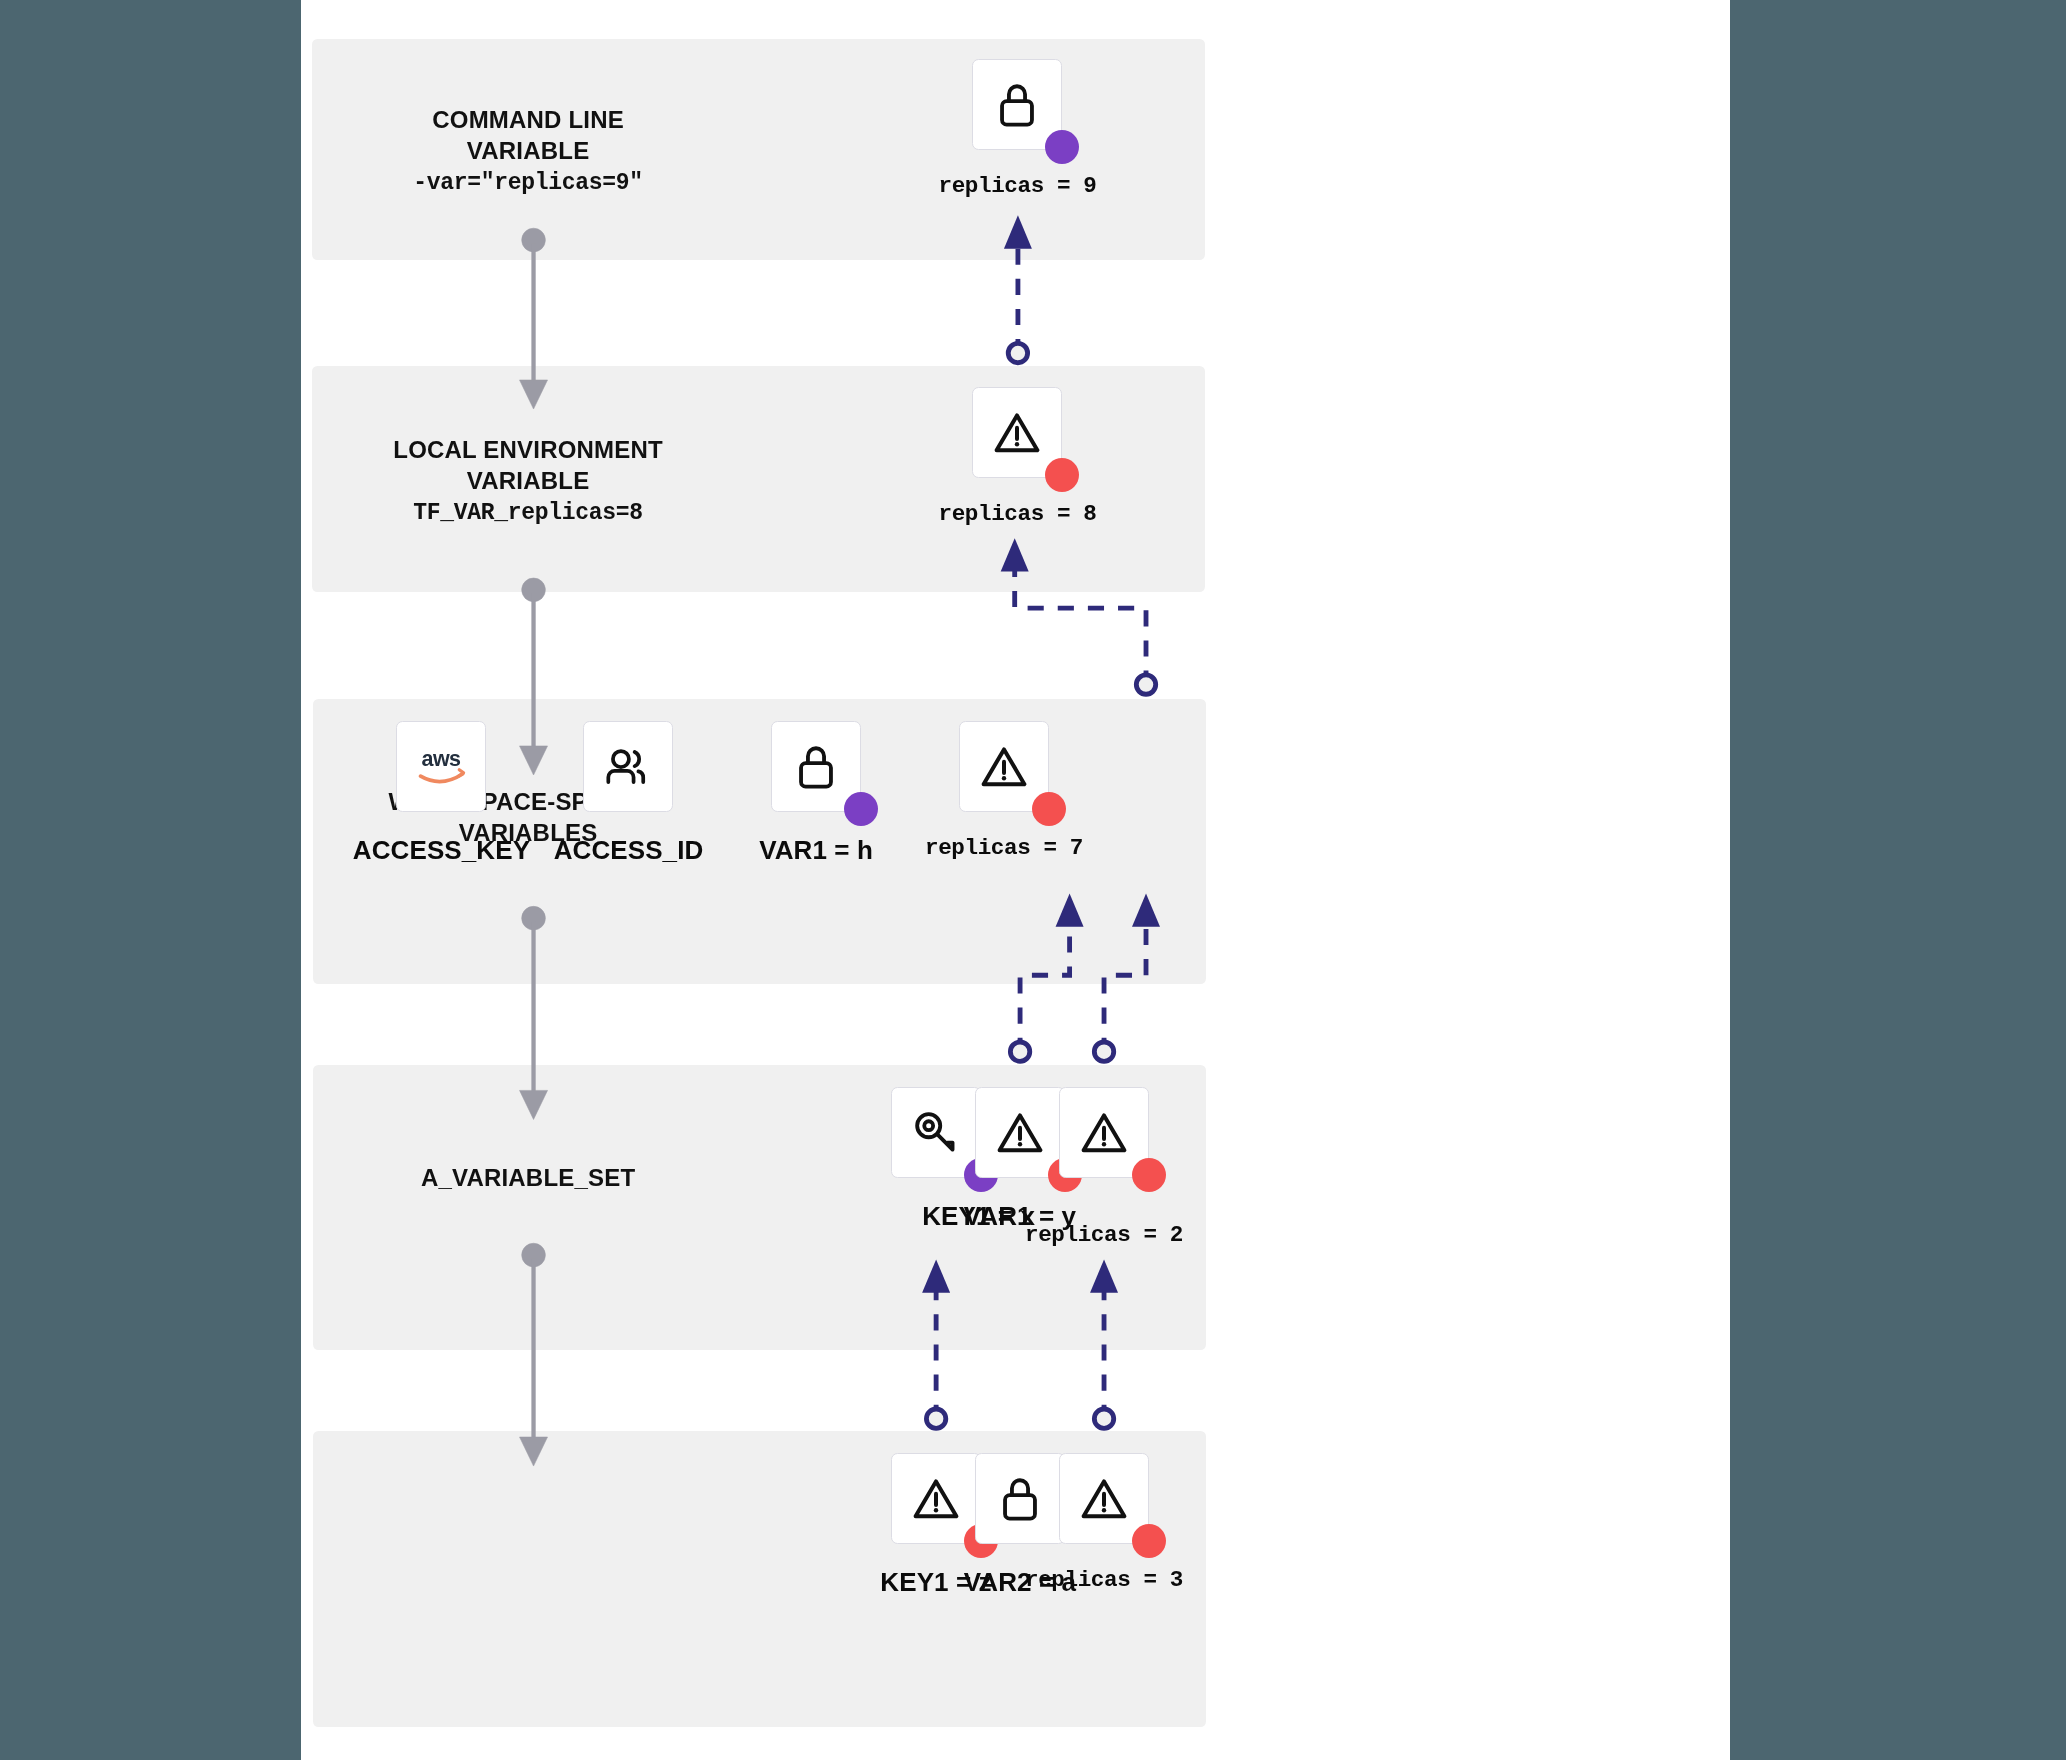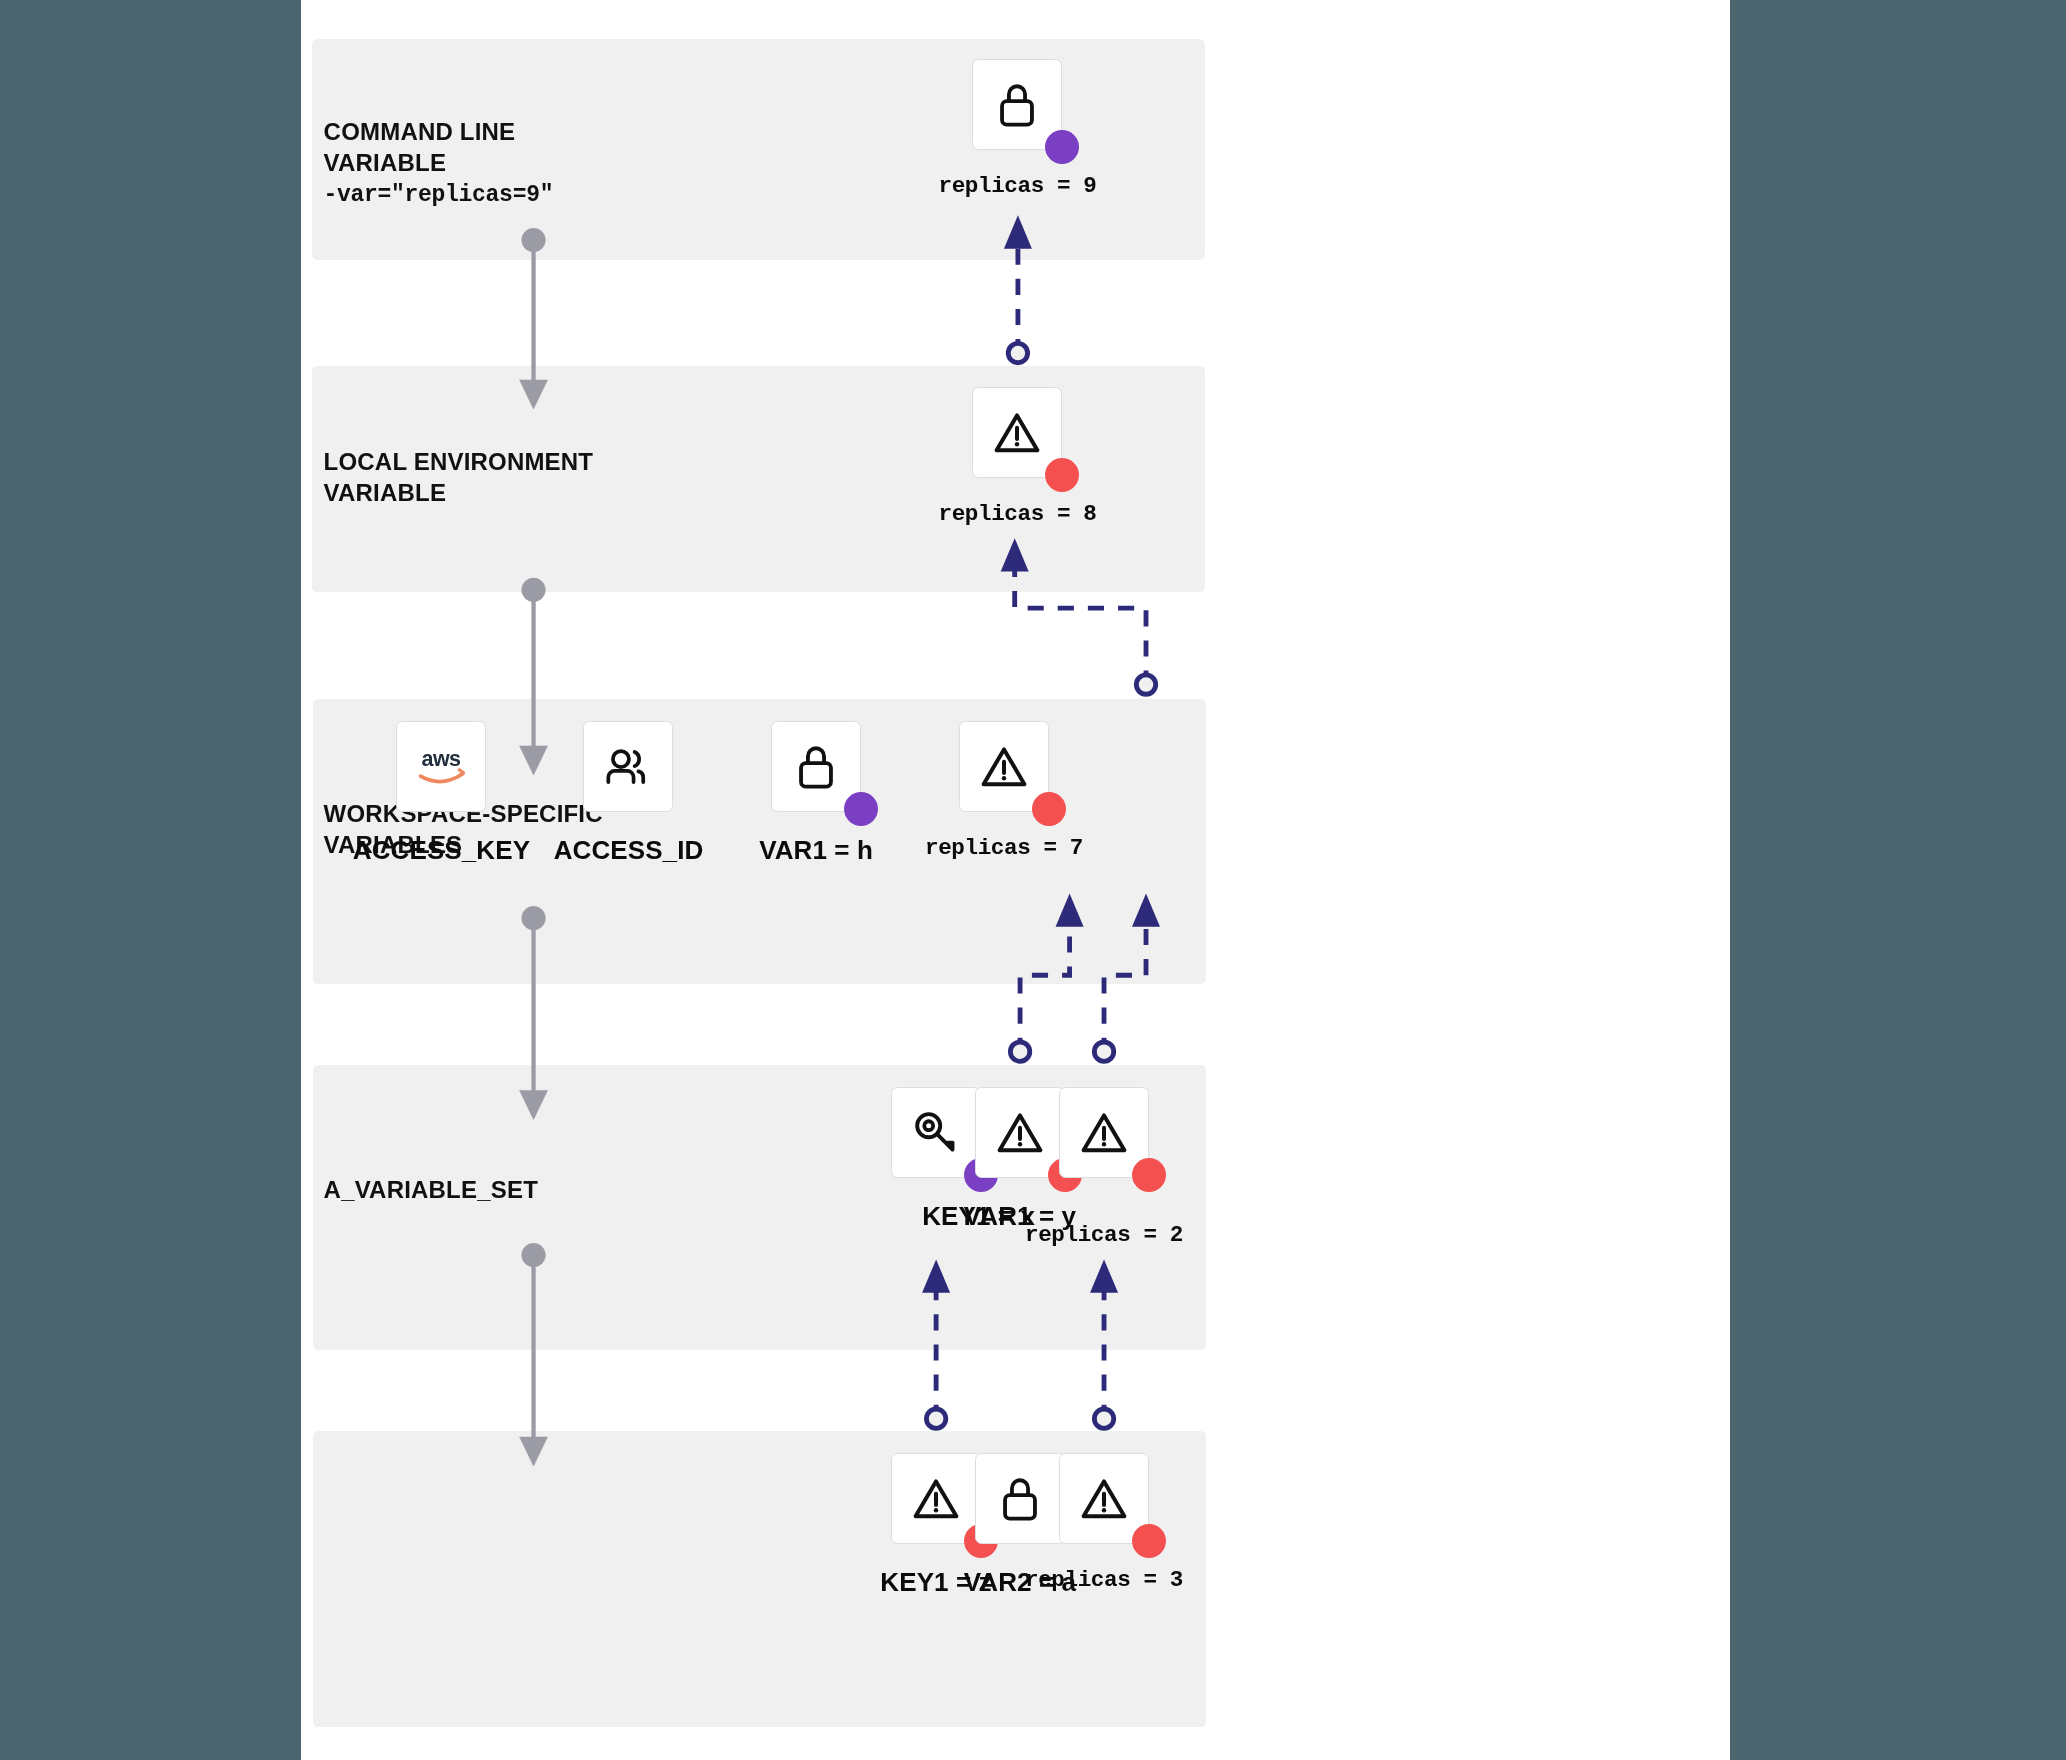--- a/index.html
+++ b/index.html
@@ -17,24 +17,24 @@
     background:#FFFFFF;
   }
   .band {
     position:absolute;
     background:#F0F0F0;
     border-radius:5.4px;
   }
   
   .rail-label {
     position:absolute;
+    text-align:center;
     width:409px;
     left:22.6px;
     color:#111111;
-    margin-top:12px;
   }
   .rail-label .line {
     font-size:24px;
     font-weight:bold;
     letter-spacing:0.2px;
     line-height:1.30;
     white-space:nowrap;
   }
   .rail-label .mono {
     font-family:"Liberation Mono", monospace;
@@ -122,20 +122,21 @@
 
   <div class="rail-label" style="top:104px;">
     <div class="line">COMMAND LINE</div>
     <div class="line">VARIABLE</div>
     <div class="mono">-var="replicas=9"</div>
   </div>
 
   <div class="rail-label" style="top:434px;">
     <div class="line">LOCAL ENVIRONMENT</div>
     <div class="line">VARIABLE</div>
+    <div class="mono">TF_VAR_replicas=8</div>
   </div>
 
   <div class="rail-label" style="top:786px;">
     <div class="line">WORKSPACE-SPECIFIC</div>
     <div class="line">VARIABLES</div>
   </div>
 
   <div class="rail-label" style="top:1162px;">
     <div class="line">A_VARIABLE_SET</div>
   </div>

